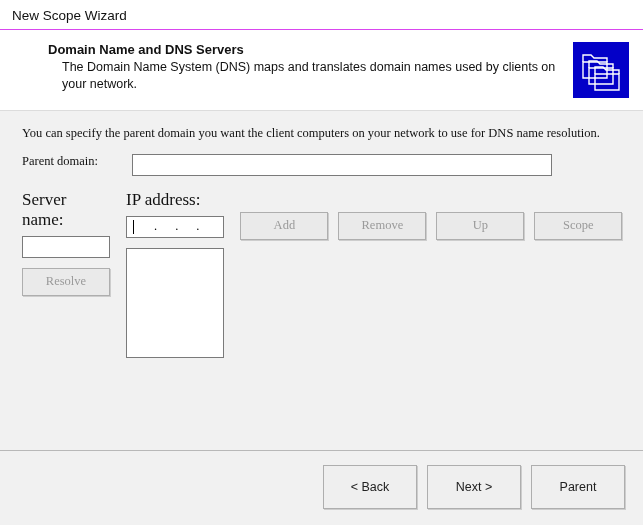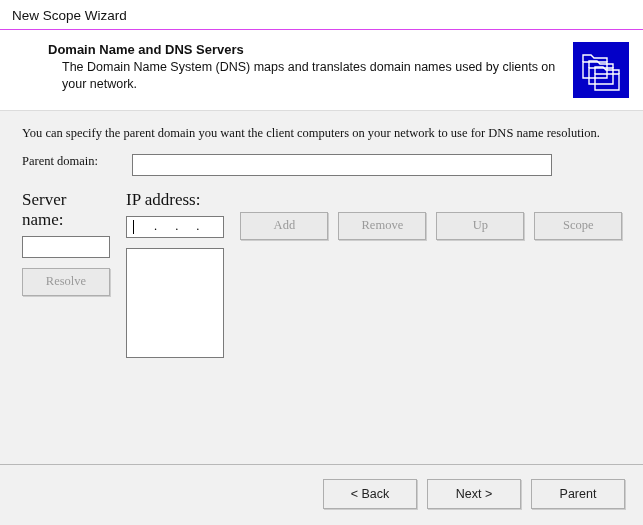--- a/index.html
+++ b/index.html
@@ -152,21 +152,21 @@
   .footer {
     border-top: 1px solid #b8b8b8;
     background: #f1f1f1;
     padding: 14px 18px 16px 18px;
     display: flex;
     justify-content: flex-end;
     gap: 10px;
   }
   .wizard-btn {
     min-width: 94px;
-    height: 30px;
+    height: 44px;
     background: #efefef;
   }
 </style>
 </head>
 <body>
 
 <div class="window">
 
   <div class="titlebar">New Scope Wizard</div>
 

